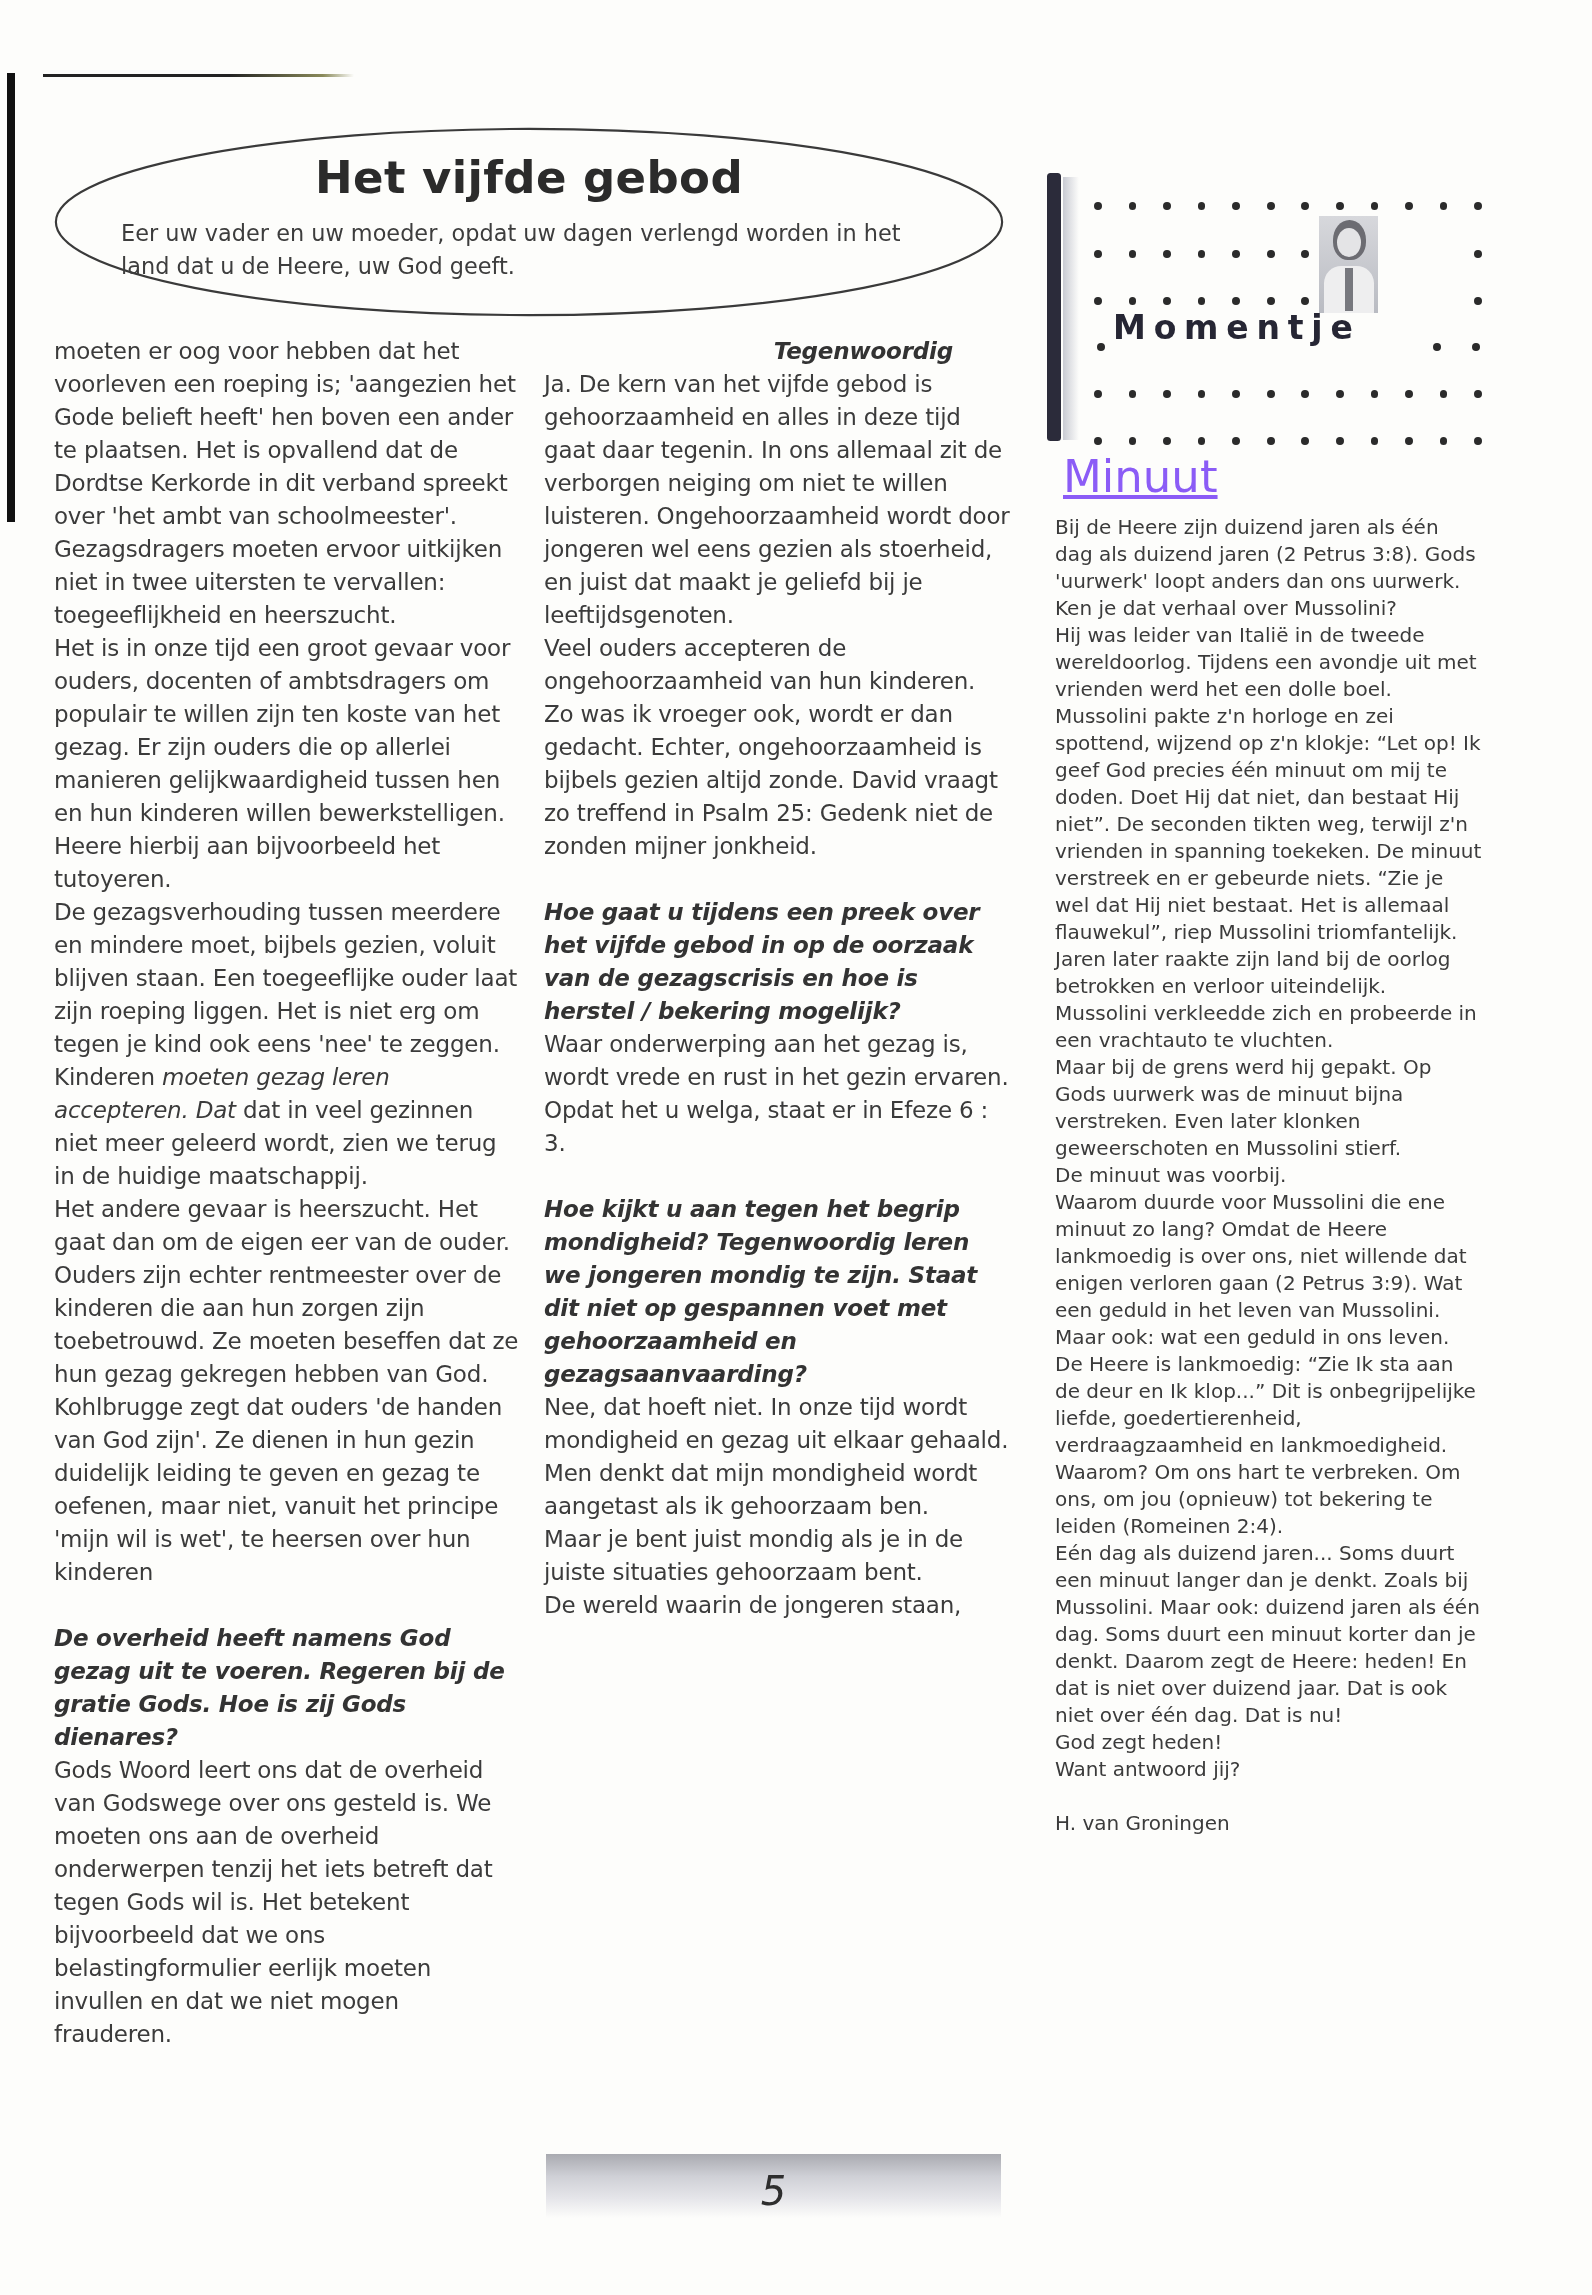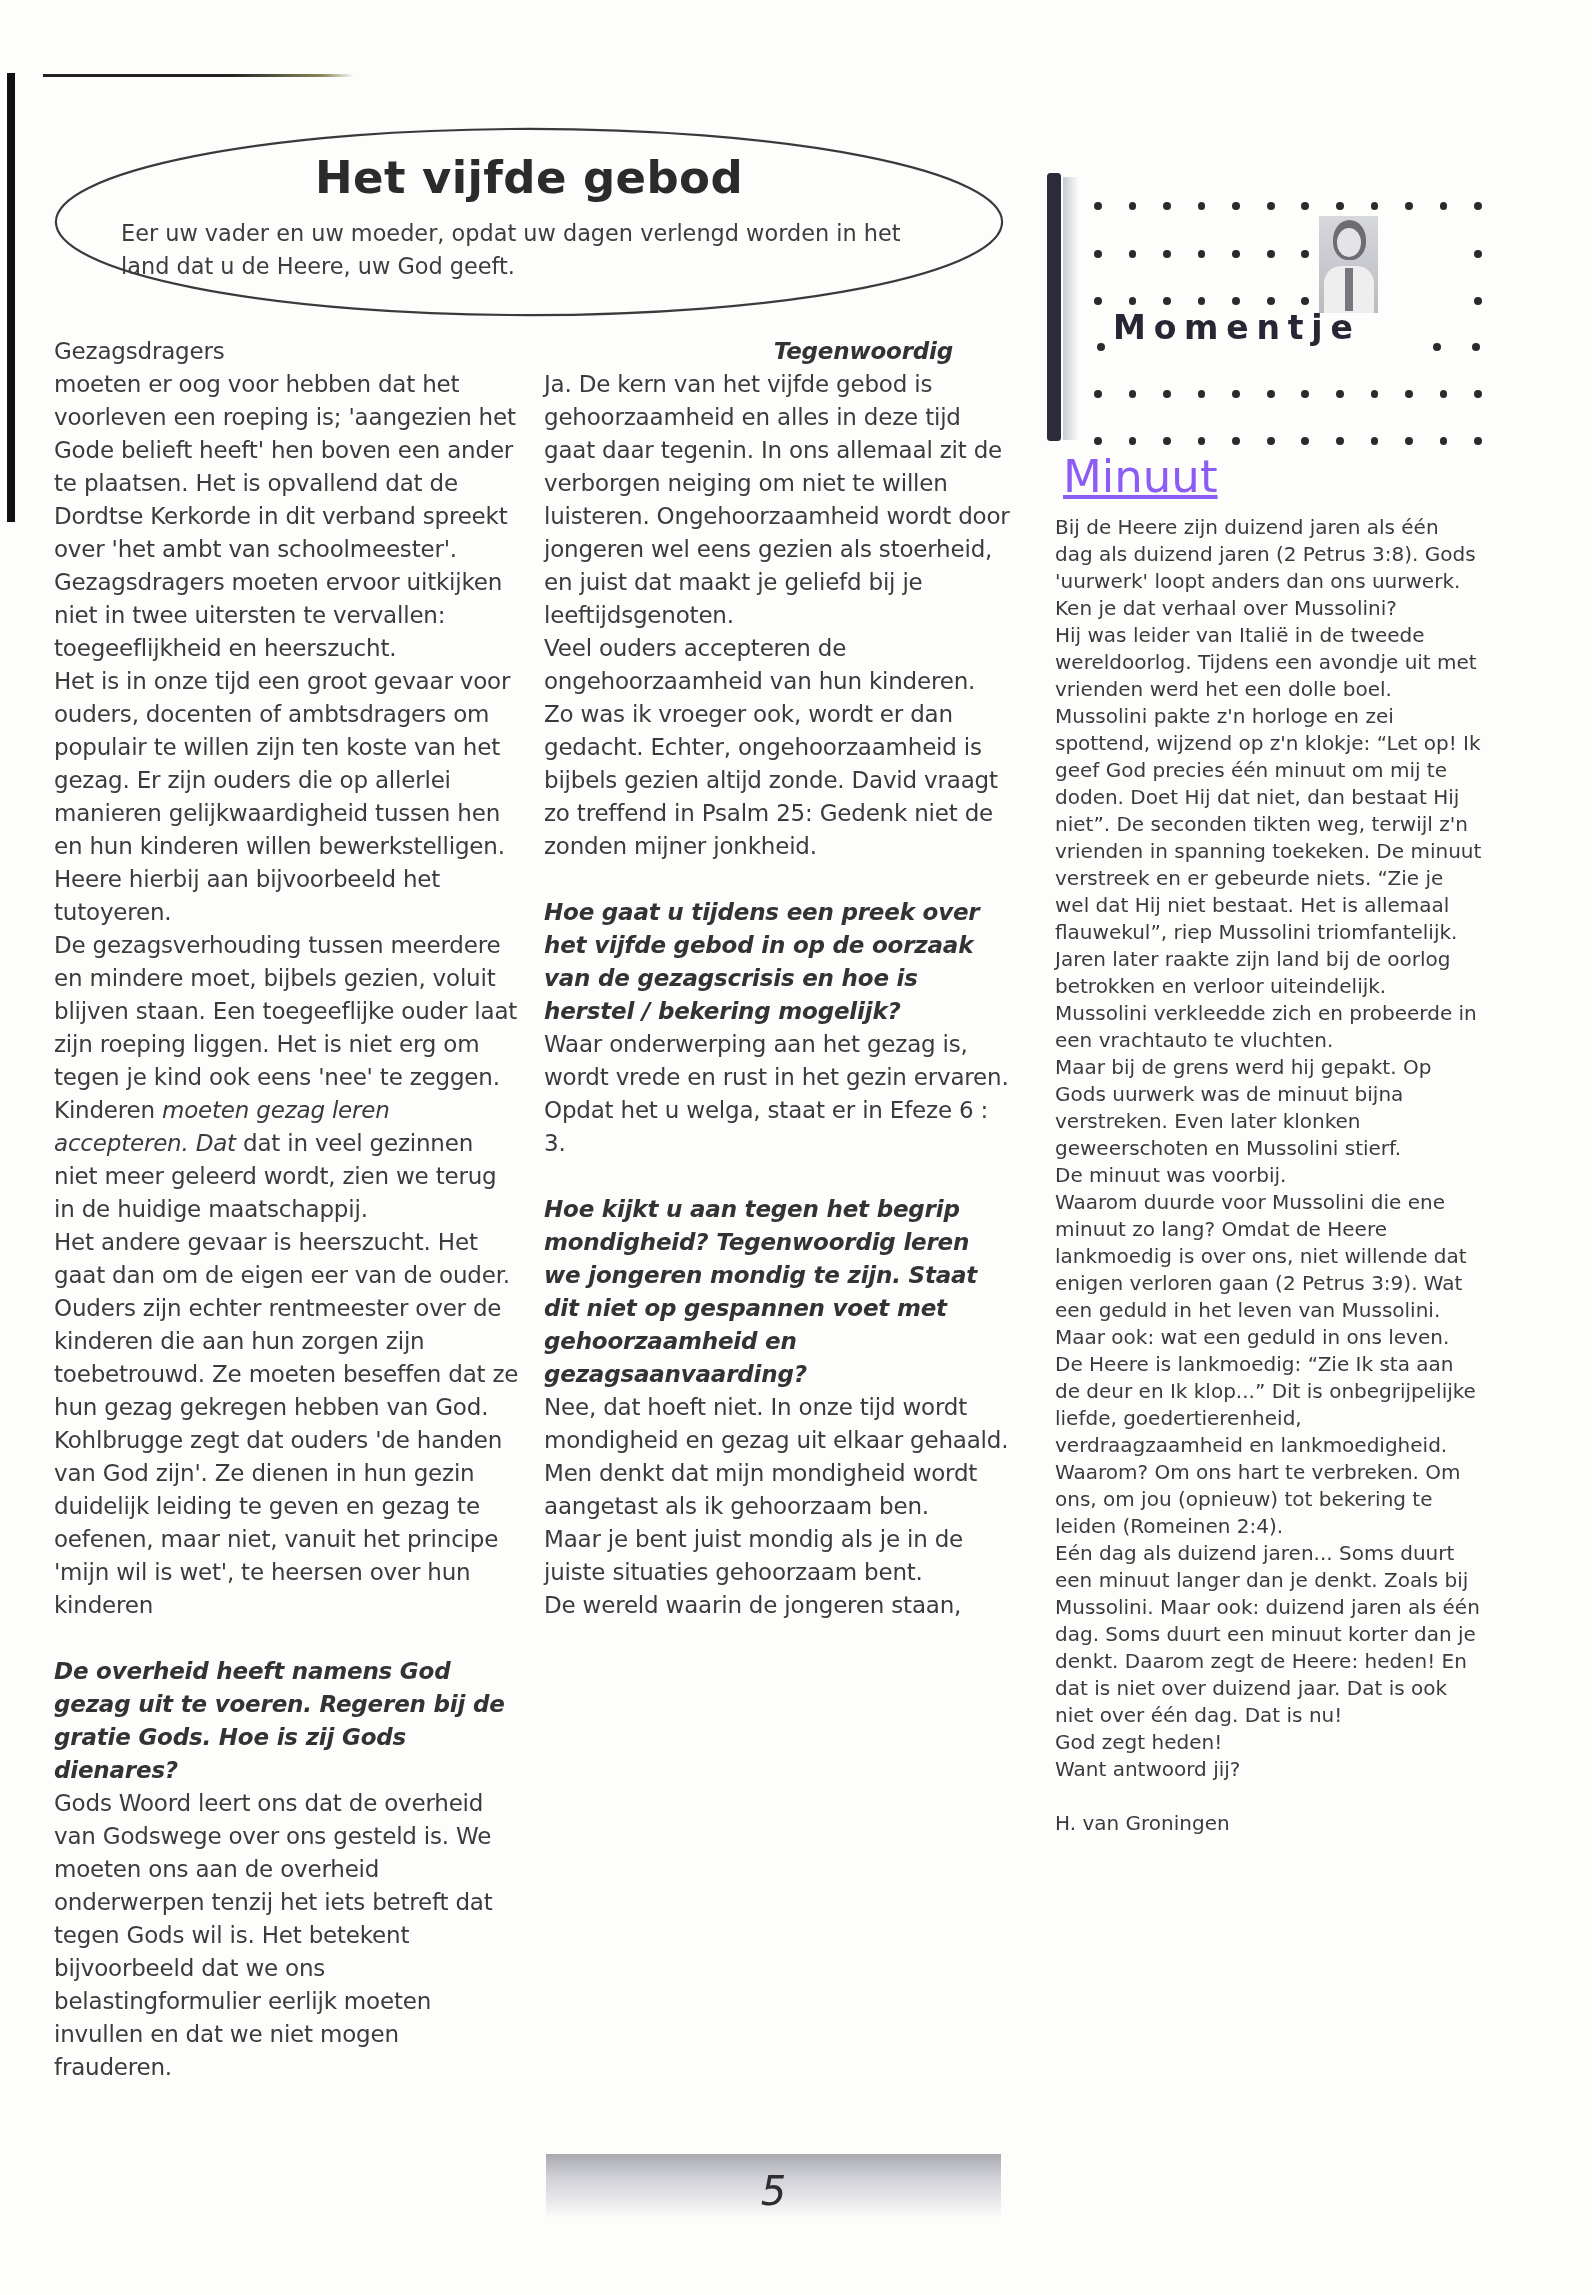--- a/index.html
+++ b/index.html
@@ -52,21 +52,20 @@
 
 <div id="title-ellipse" class="abs">
   <svg viewBox="0 0 1105 225" preserveAspectRatio="none">
     <ellipse cx="552.5" cy="112.5" rx="548" ry="108" fill="none" stroke="#3a3a3a" stroke-width="2.5"></ellipse>
   </svg>
 </div>
 <div id="title" class="abs">Het vijfde gebod</div>
 <div id="subtitle" class="abs">Eer uw vader en uw moeder, opdat uw dagen verlengd worden in het land dat u de Heere, uw God geeft.</div>
 
 <div id="col1" class="col">
-  <p>Gezagsdragers</p>
   <p>moeten er oog voor hebben dat het voorleven een roeping is; 'aangezien het Gode belieft heeft' hen boven een ander te plaatsen. Het is opvallend dat de Dordtse Kerkorde in dit verband spreekt over 'het ambt van schoolmeester'.</p>
   <p>Gezagsdragers moeten ervoor uitkijken niet in twee uitersten te vervallen: toegeeflijkheid en heerszucht.</p>
   <p>Het is in onze tijd een groot gevaar voor ouders, docenten of ambtsdragers om populair te willen zijn ten koste van het gezag. Er zijn ouders die op allerlei manieren gelijkwaardigheid tussen hen en hun kinderen willen bewerkstelligen. Heere hierbij aan bijvoorbeeld het tutoyeren.</p>
   <p><span>De gezagsverhouding tussen meerdere en mindere moet, bijbels gezien, voluit blijven staan. Een toegeeflijke ouder laat zijn roeping liggen. Het is niet erg om tegen je kind ook eens 'nee' te zeggen. Kinderen </span><span class="em">moeten gezag leren accepteren. Dat</span><span> dat in veel gezinnen niet meer geleerd wordt, zien we terug in de huidige maatschappij.</span></p>
   <p>Het andere gevaar is heerszucht. Het gaat dan om de eigen eer van de ouder. Ouders zijn echter rentmeester over de kinderen die aan hun zorgen zijn toebetrouwd. Ze moeten beseffen dat ze hun gezag gekregen hebben van God. Kohlbrugge zegt dat ouders 'de handen van God zijn'. Ze dienen in hun gezin duidelijk leiding te geven en gezag te oefenen, maar niet, vanuit het principe 'mijn wil is wet', te heersen over hun kinderen</p>
   <div class="gap"></div>
   <p class="q">De overheid heeft namens God gezag uit te voeren. Regeren bij de gratie Gods. Hoe is zij Gods dienares?</p>
   <p>Gods Woord leert ons dat de overheid van Godswege over ons gesteld is. We moeten ons aan de overheid onderwerpen tenzij het iets betreft dat tegen Gods wil is. Het betekent bijvoorbeeld dat we ons belastingformulier eerlijk moeten invullen en dat we niet mogen frauderen.</p>
 </div>
 

